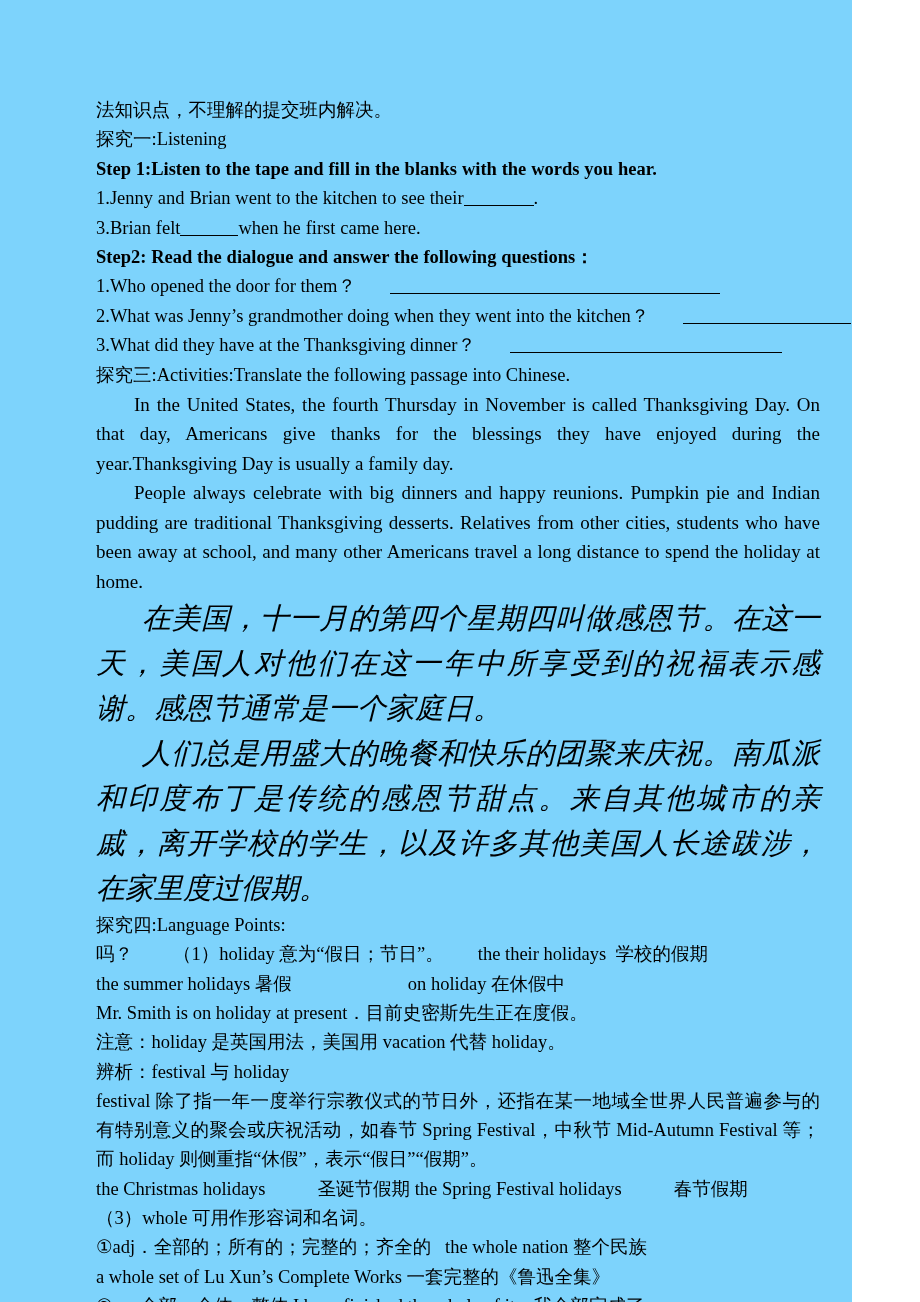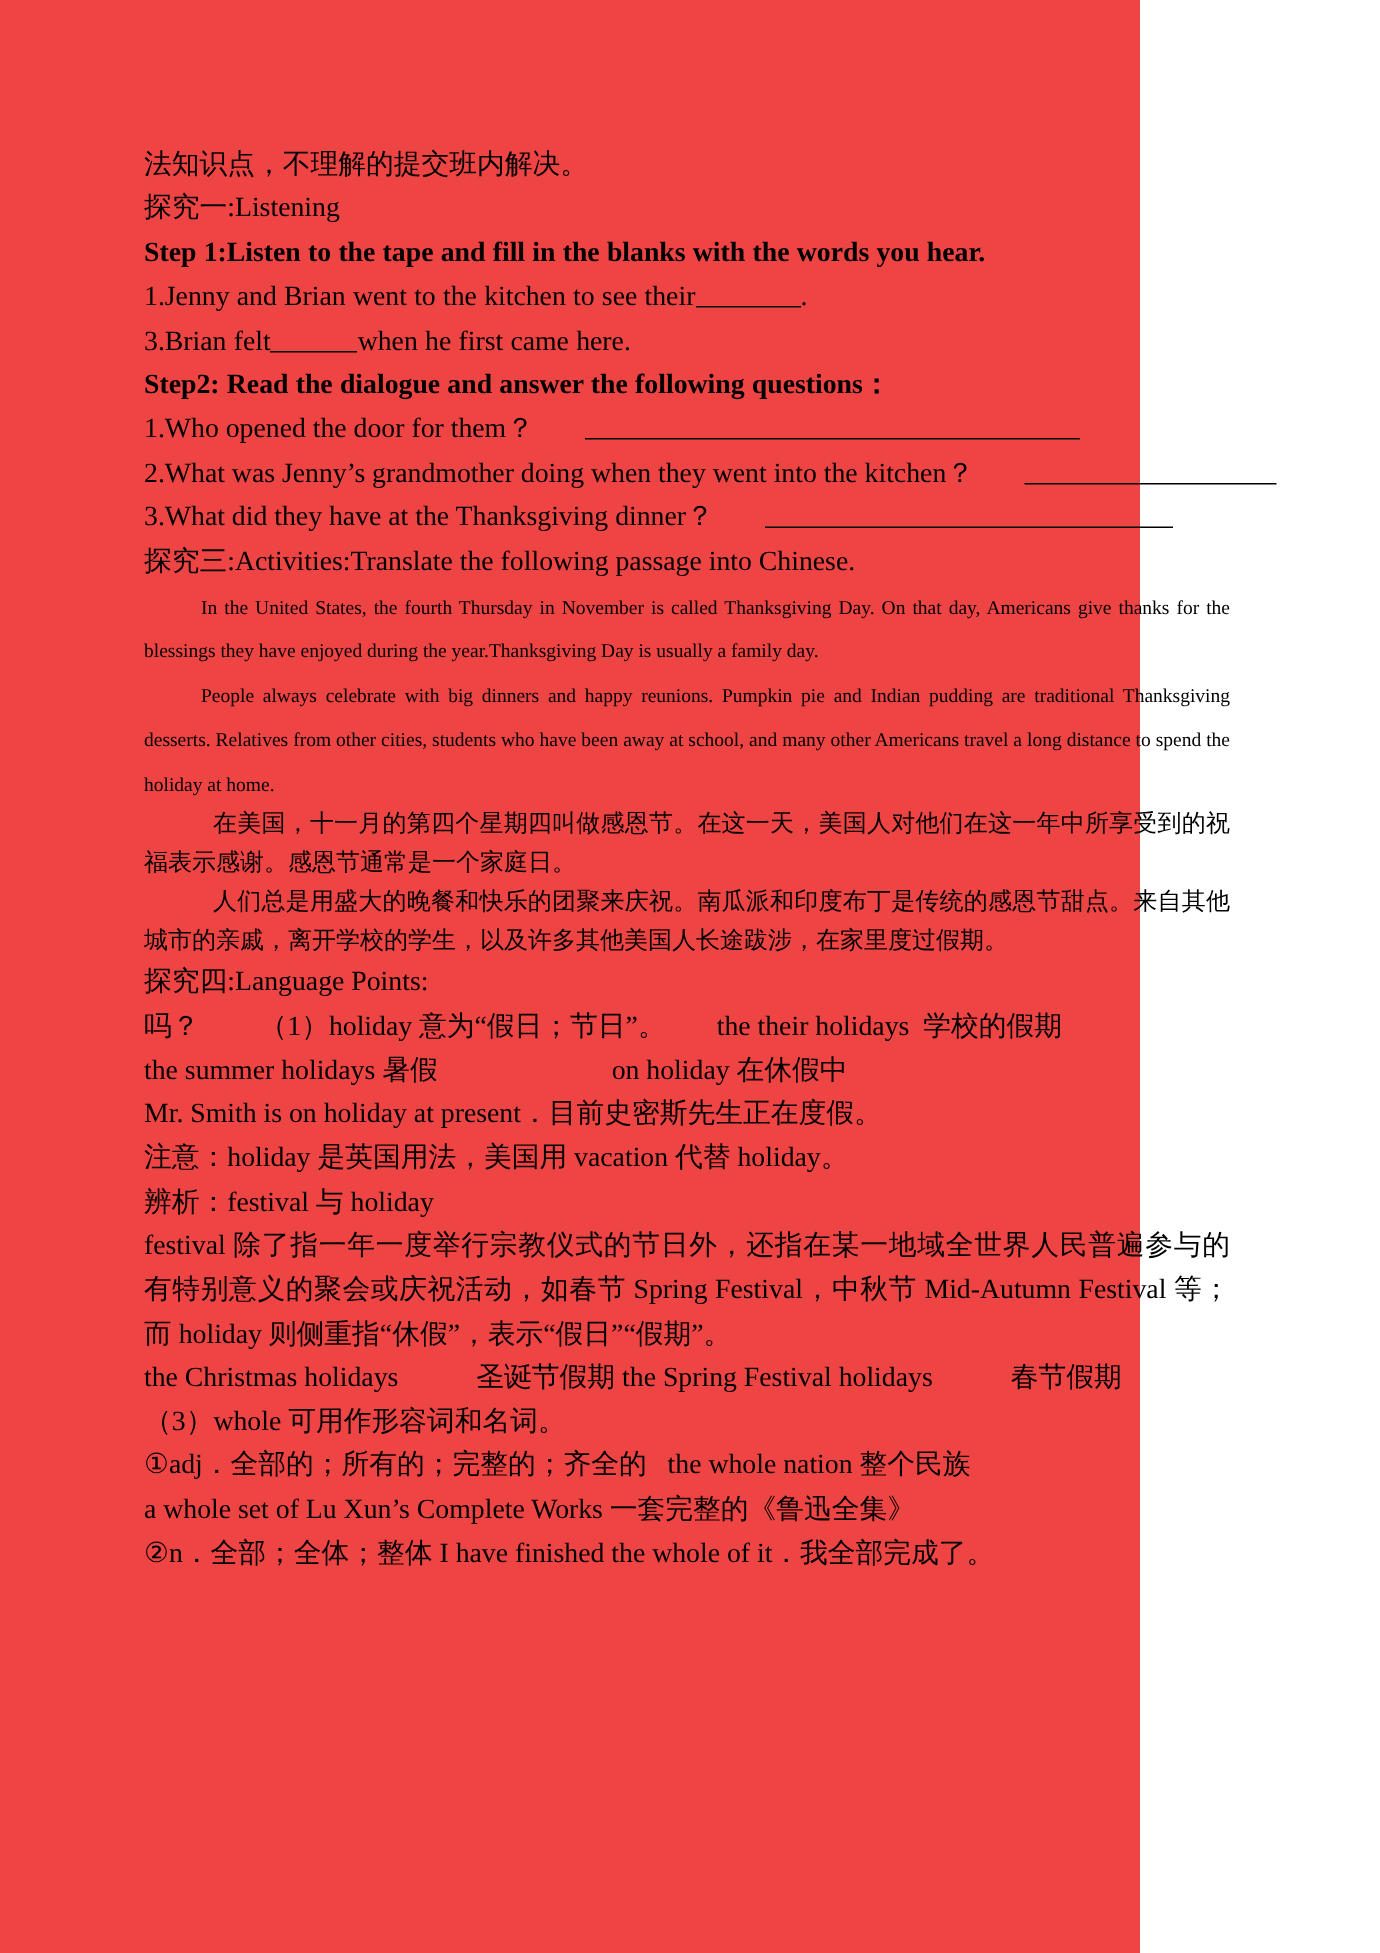--- a/index.html
+++ b/index.html
@@ -9,23 +9,23 @@
   }
   body {
     width: 920px;
     height: 1302px;
     overflow: hidden;
     font-family: "Liberation Serif", "DejaVu Serif", serif;
     color: #000000;
   }
   .page {
     position: relative;
-    width: 760px;
+    width: 852px;
     height: 1302px;
-    background: #ef4444;
+    background: #7dd3fc;
     box-sizing: border-box;
     padding: 96px 100px 0 96px;
   }
   .content {
     width: 724px;
   }
 
   
   .line {
     font-size: 18.5px;
@@ -38,44 +38,45 @@
   }
   .cn-head {
     font-size: 18.5px;
     line-height: 29.4px;
     font-weight: normal;
     white-space: pre-wrap;
   }
 
   
   .para-en {
-    font-size: 13px;
+    font-size: 19px;
     line-height: 29.4px;
     text-align: justify;
     text-align-last: left;
     text-indent: 38px;
     margin: 0;
     hyphens: none;
   }
   .centered {
     text-align: center;
     font-weight: bold;
     font-size: 18.5px;
     line-height: 29.4px;
   }
 
   
   .para-cn {
-    font-size: 16px;
-    line-height: 26px;
+    font-size: 29px;
+    line-height: 45px;
     text-align: justify;
     text-align-last: left;
     text-indent: 46px;
     margin: 0;
     letter-spacing: 0px;
+    font-style: italic;
   }
 
   
   .lp {
     font-size: 18.5px;
     line-height: 29.3px;
     white-space: pre-wrap;
     margin: 0;
   }
   .lp-wrap {

